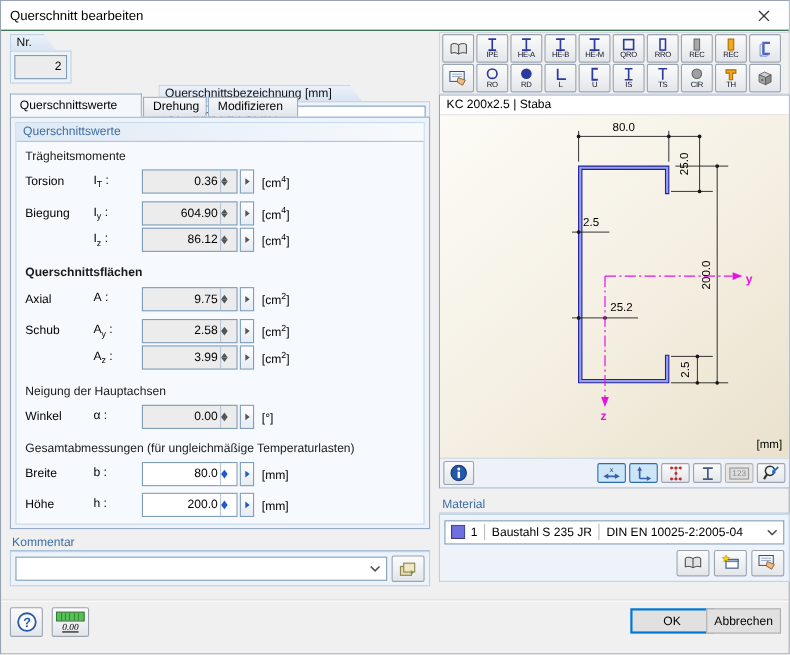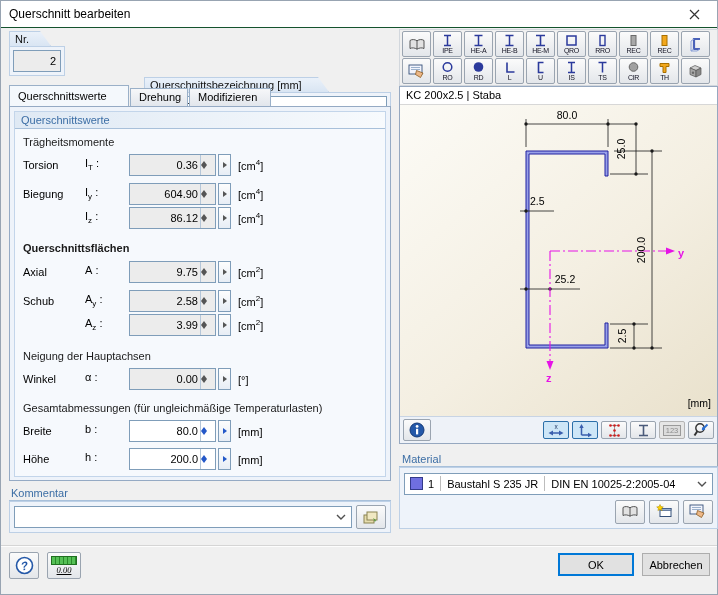--- a/index.html
+++ b/index.html
@@ -559,16 +559,16 @@
   <span class="sqbtn" style="position:absolute;left:8px;top:551px;width:30px;height:27px;">
     <svg width="19" height="19" viewBox="0 0 19 19">
       <circle cx="9.5" cy="9.5" r="8" fill="#fff" stroke="#2458a8" stroke-width="1.6"></circle>
       <text x="9.5" y="14" font-size="12" font-weight="bold" font-style="italic" text-anchor="middle" fill="#2458a8" transform="rotate(-12 9.5 9.5)">?</text>
     </svg>
   </span>
   <span class="sqbtn" style="position:absolute;left:46px;top:551px;width:34px;height:27px;flex-direction:column;gap:1px;">
     <span class="ruler"></span>
     <span class="uval">0.00</span>
   </span>
-  <span class="btn okfocus" style="left:557px;top:552px;width:76px;">OK</span>
+  <span class="btn okfocus" style="left:572px;top:552px;width:76px;">OK</span>
   <span class="btn" style="left:641px;top:552px;width:68px;">Abbrechen</span>
 
 </div>
 
 </body></html>

